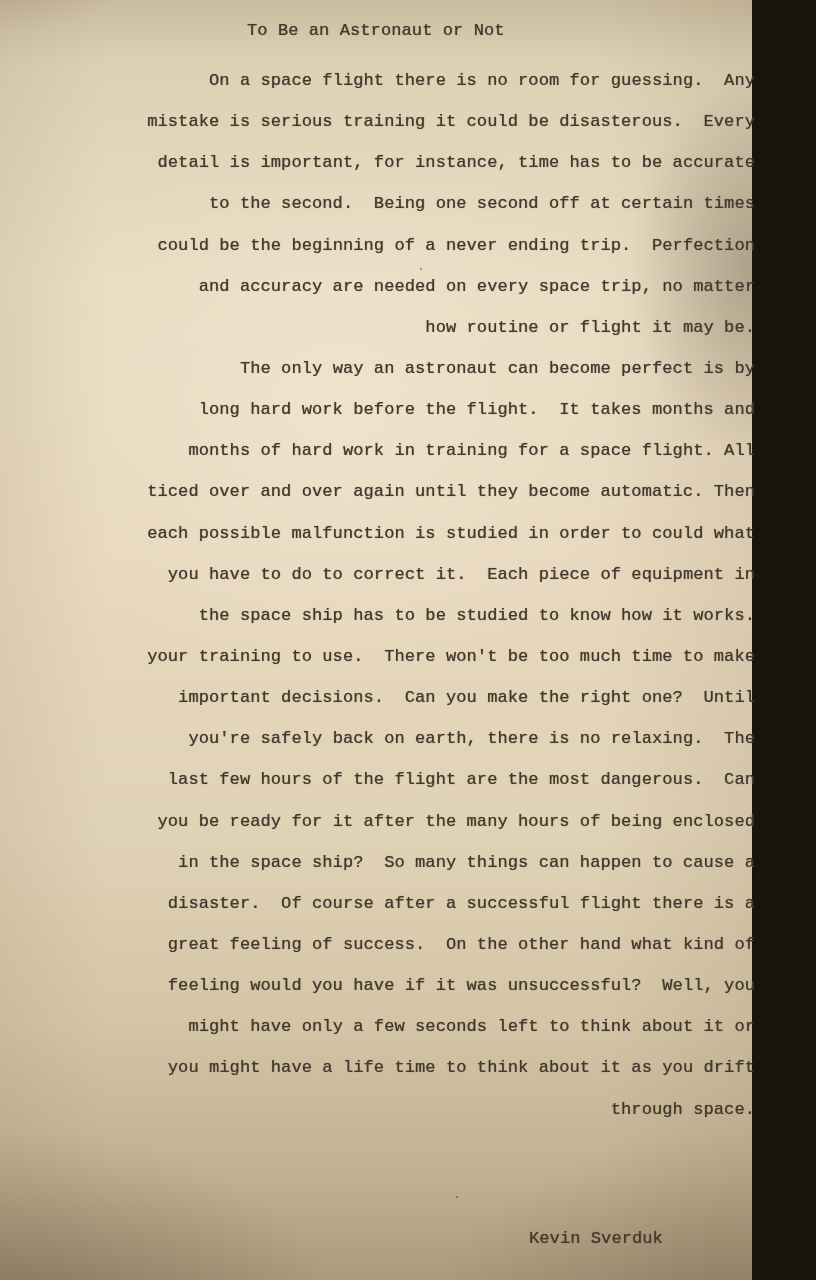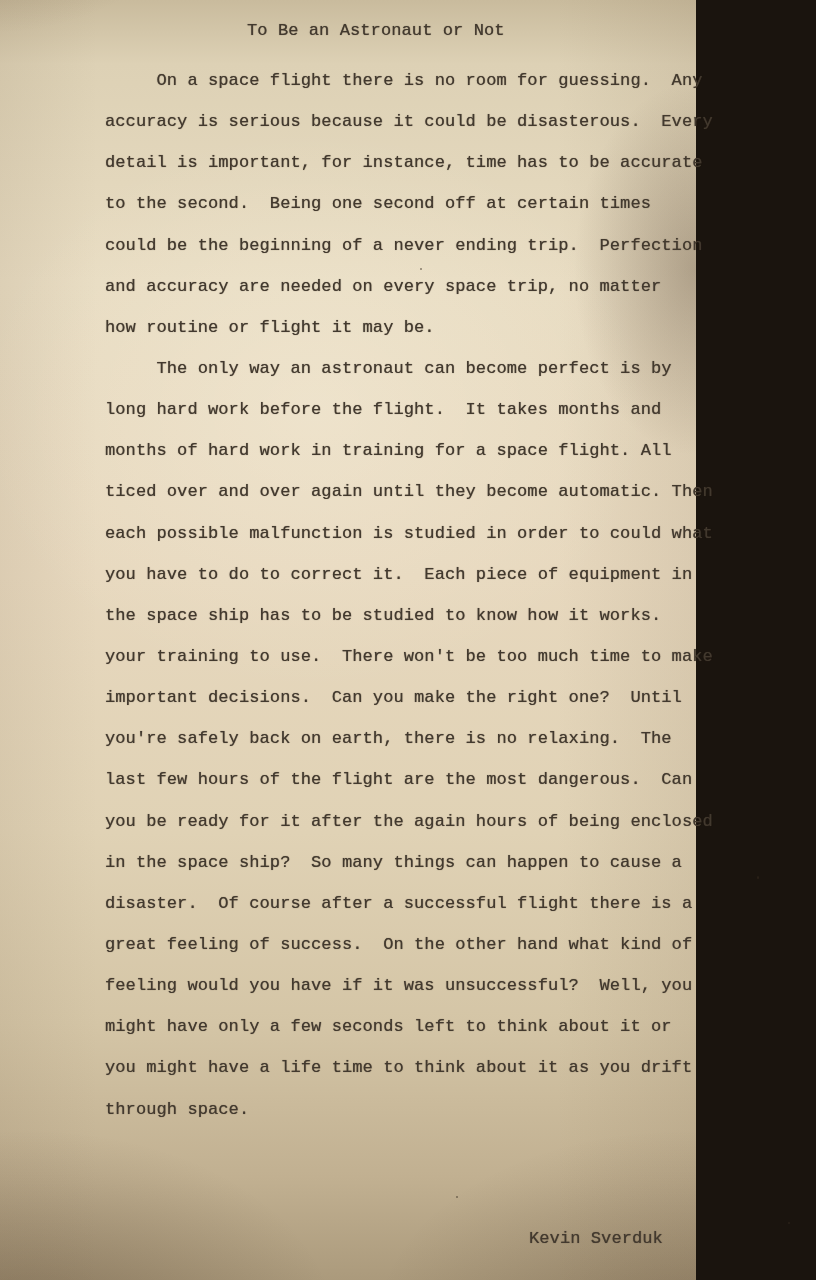--- a/index.html
+++ b/index.html
@@ -1,31 +1,32 @@
 <!DOCTYPE html>
 <html><head>
 <meta charset="utf-8">
 <style>
   html,body{margin:0;padding:0;}
   body{width:816px;height:1280px;overflow:hidden;background:#1a140e;}
 
   .photo{
     position:relative;
-    width:696px;height:1280px;
+    width:752px;height:1280px;
     background-color:#e0d4b8;
     background-image:
       radial-gradient(ellipse 170px 260px at 100% 21%, rgba(74,55,38,0.30), rgba(74,55,38,0) 72%),
       radial-gradient(ellipse 320px 210px at -2% -8%, rgba(86,66,44,0.22), rgba(86,66,44,0) 65%),
       radial-gradient(ellipse 430px 280px at 4% 104%, rgba(60,42,26,0.30), rgba(60,42,26,0) 72%),
       radial-gradient(ellipse 430px 280px at 98% 104%, rgba(60,42,26,0.24), rgba(60,42,26,0) 72%),
       radial-gradient(ellipse 520px 430px at 45% 32%, rgba(255,249,233,0.28), rgba(255,249,233,0) 65%),
       linear-gradient(90deg, rgba(120,100,75,0.10) 0%, rgba(0,0,0,0) 14%, rgba(0,0,0,0) 80%, rgba(120,100,75,0.12) 100%),
       linear-gradient(180deg, #c9bb9d 0%, #ddd1b5 5%, #e8dcc2 22%, #e7d8be 45%, #e0d2b5 65%, #d4c5a6 80%, #c1b091 92%, #ab9a7c 100%);
     font-family:"Liberation Mono","DejaVu Sans Mono",monospace;
     color:#42392e;
+    text-align:right;
   }
 
   .typed{
     font-size:17px;
     letter-spacing:0.1px;
     white-space:pre;
     text-shadow:0 0 1px rgba(66,56,44,0.65), 0.4px 0.4px 0 rgba(66,56,44,0.25);
   }
 
   .doc-title{
@@ -62,40 +63,40 @@
 </style>
 </head>
 <body>
 
 <div class="photo">
 
   <div class="doc-title typed">To Be an Astronaut or Not</div>
 
   <div class="body-text">
     <div class="line typed">     On a space flight there is no room for guessing.  Any</div>
-    <div class="line typed">accuracy is serious because it could be disasterous.  Every</div>
+    <div class="line typed">mistake is serious training it could be disasterous.  Every</div>
     <div class="line typed">detail is important, for instance, time has to be accurate</div>
     <div class="line typed">to the second.  Being one second off at certain times</div>
     <div class="line typed">could be the beginning of a never ending trip.  Perfection</div>
     <div class="line typed">and accuracy are needed on every space trip, no matter</div>
     <div class="line typed">how routine or flight it may be.</div>
 
     <div class="line typed">     The only way an astronaut can become perfect is by</div>
     <div class="line typed">long hard work before the flight.  It takes months and</div>
     <div class="line typed">months of hard work in training for a space flight. All</div>
     <div class="line typed">ticed over and over again until they become automatic. Then</div>
     <div class="line typed">each possible malfunction is studied in order to could what</div>
     <div class="line typed">you have to do to correct it.  Each piece of equipment in</div>
     <div class="line typed">the space ship has to be studied to know how it works.</div>
 
     <div class="line typed">your training to use.  There won't be too much time to make</div>
     <div class="line typed">important decisions.  Can you make the right one?  Until</div>
     <div class="line typed">you're safely back on earth, there is no relaxing.  The</div>
     <div class="line typed">last few hours of the flight are the most dangerous.  Can</div>
-    <div class="line typed">you be ready for it after the again hours of being enclosed</div>
+    <div class="line typed">you be ready for it after the many hours of being enclosed</div>
     <div class="line typed">in the space ship?  So many things can happen to cause a</div>
     <div class="line typed">disaster.  Of course after a successful flight there is a</div>
     <div class="line typed">great feeling of success.  On the other hand what kind of</div>
     <div class="line typed">feeling would you have if it was unsuccessful?  Well, you</div>
     <div class="line typed">might have only a few seconds left to think about it or</div>
     <div class="line typed">you might have a life time to think about it as you drift</div>
     <div class="line typed">through space.</div>
   </div>
 
   <div class="signature typed">Kevin Sverduk</div>

